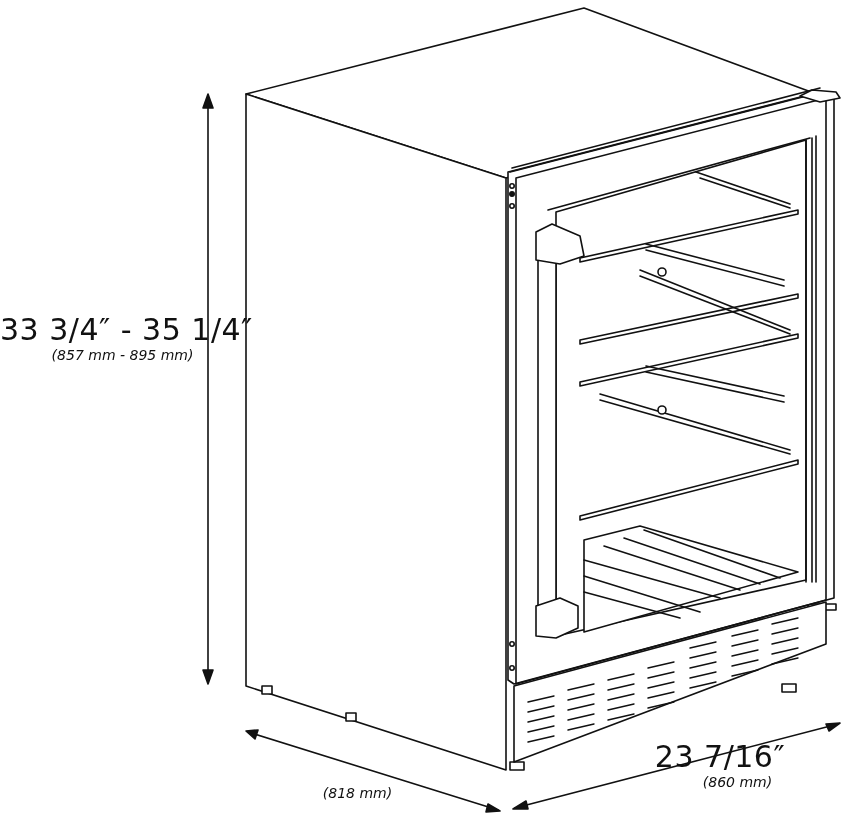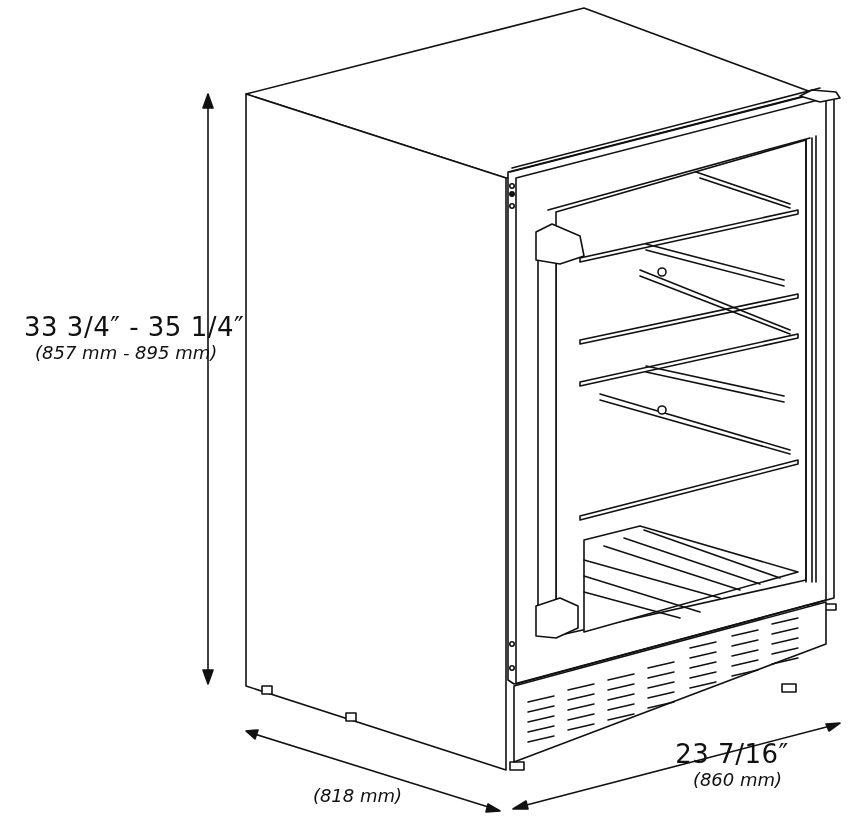--- a/index.html
+++ b/index.html
@@ -1,20 +1,20 @@
 <!DOCTYPE html>
 <html><head>
 <meta charset="utf-8">
 <style>
   html, body { margin:0; padding:0; background:#ffffff; }
   body { width:848px; height:840px; position:relative; overflow:hidden; font-family:"DejaVu Sans", sans-serif; }
   svg.drawing { position:absolute; left:0; top:0; }
   .label { position:absolute; color:#111; text-align:center; white-space:nowrap; }
-  .dim-main { font-size:26px; letter-spacing:0.5px;margin-left:24px; }
-  .dim-sub { font-size:18px; font-style:italic;padding-left:35px; }
+  .dim-main { font-size:30px; letter-spacing:0.5px; }
+  .dim-sub { font-size:14px; font-style:italic;padding-left:35px; }
 </style>
 </head>
 <body>
 
 <svg class="drawing" width="848" height="840" viewBox="0 0 848 840" fill="none" stroke="#111" stroke-width="1.6" stroke-linejoin="round" stroke-linecap="round">
 
   <g>
     <line x1="208" y1="96" x2="208" y2="682"></line>
     <path d="M203,108 L208,94 L213,108 Z" fill="#111"></path>
     <path d="M203,670 L208,684 L213,670 Z" fill="#111"></path>

